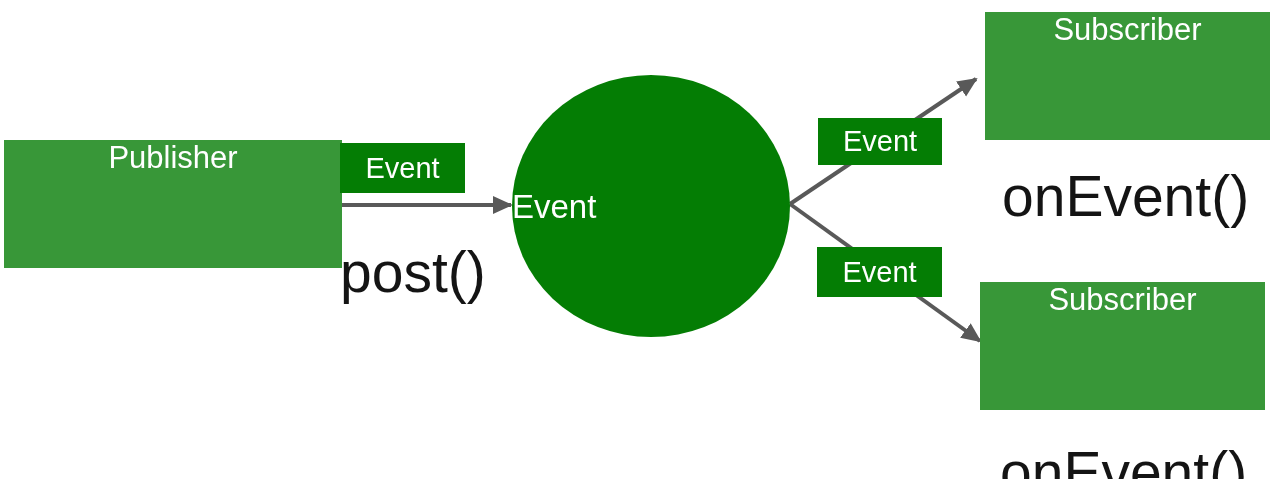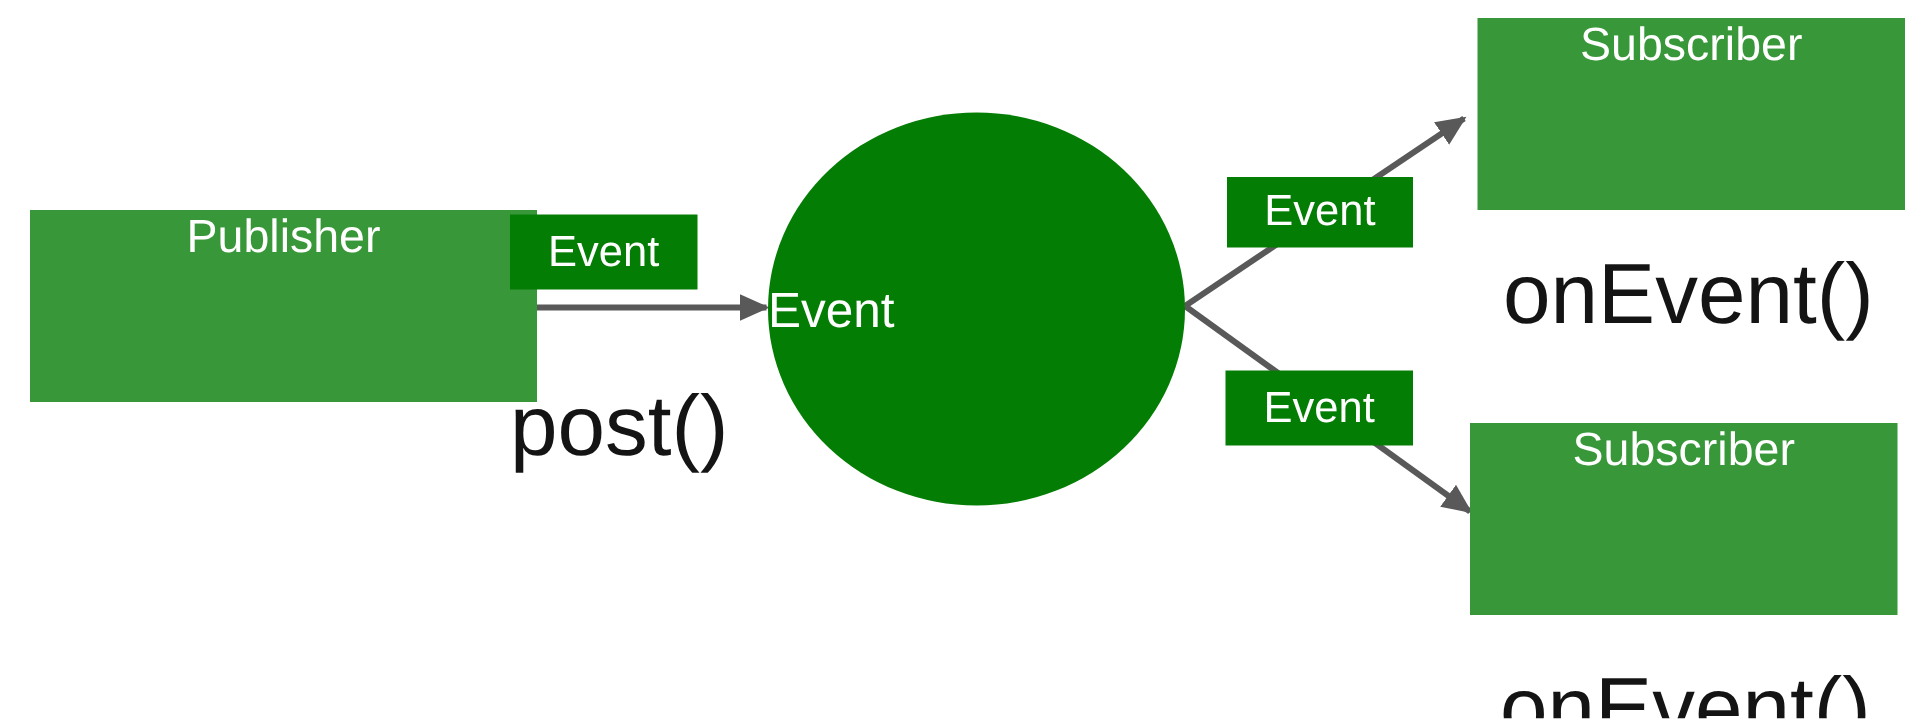--- a/index.html
+++ b/index.html
@@ -34,21 +34,21 @@
     display:flex;
     align-items:flex-start;
     justify-content:center;
     color:var(--label-text,#fff);
     z-index:3;
   }
   .rect-node{
     background:var(--box-green,#389738);
     font-size:31px;
   }
-  .publisher{left:20px;top:140px;width:338px;height:128px;}
+  .publisher{left:4px;top:140px;width:338px;height:128px;}
   .subscriber-top{left:985px;top:12px;width:285px;height:128px;}
   .subscriber-bottom{left:980px;top:282px;width:285px;height:128px;}
   .bus-circle{
     left:512px;top:75px;width:278px;height:262px;
     background:var(--dark-green,#047D04);
     border-radius:50%;
     font-size:33px;
     line-height:57px;
     text-align:center;
     flex-direction:column;
@@ -69,21 +69,21 @@
   .event-tag-bottom{left:817px;top:247px;width:125px;height:50px;}
   .method-label{
     position:absolute;
     color:var(--method-text,#141414);
     font-size:57px;
     line-height:1.1;
     z-index:3;
     white-space:nowrap;
     margin-top:17px;
   }
-  .post-label{left:340px;top:236px;width:125px;text-align:center;}
+  .post-label{left:340px;top:224px;width:125px;text-align:center;}
   .onevent-top{left:1002px;top:148px;}
   .onevent-bottom{left:1000px;top:424px;}
 </style>
 </head>
 <body>
 
 <div class="canvas">
 
   <svg class="arrows" viewBox="0 0 1280 479" xmlns="http://www.w3.org/2000/svg">
     <defs>

